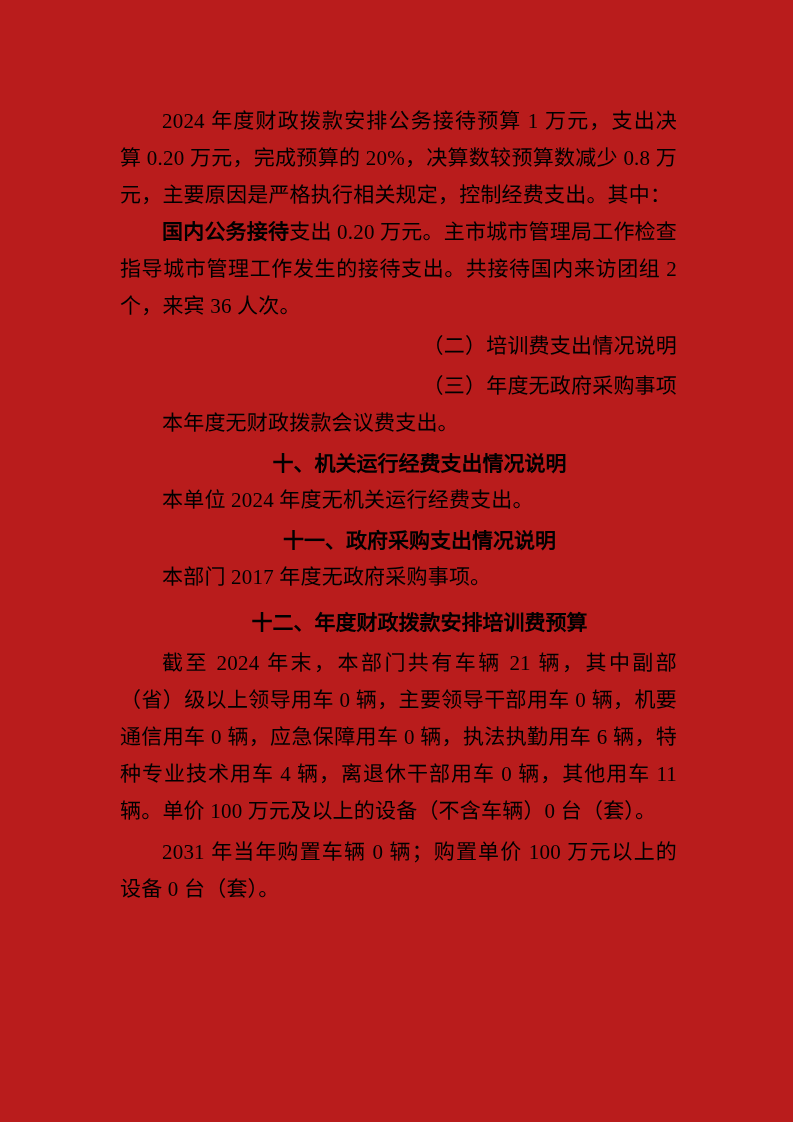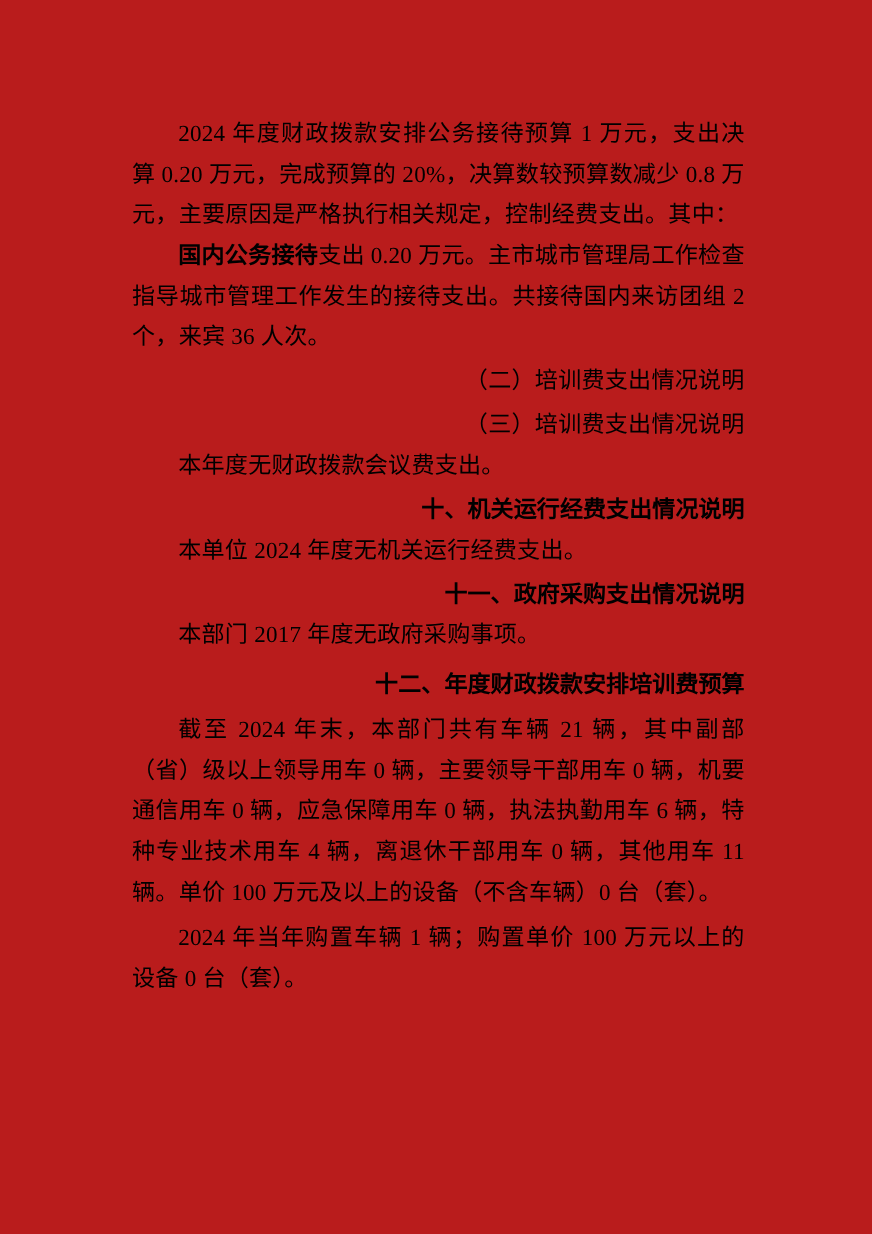--- a/index.html
+++ b/index.html
@@ -32,21 +32,21 @@
   .subheading {
     text-indent: 2em;
     text-align: right;
     letter-spacing: 0.2px;
     margin-top: 3px;
   }
   .heading {
     font-family: "Liberation Sans", "DejaVu Sans", sans-serif;
     font-weight: 700;
     text-indent: 2em;
-    text-align: right;
+    text-align: center;
     margin-top: 3px;
   }
   .mt-lg {
     margin-top: 8px;
   }
   .mt-sm {
     margin-top: 4px;
   }
   .bold-lead {
     font-weight: 700;
@@ -57,31 +57,31 @@
 
 <div class="page">
 
   <p class="block para">2024 年度财政拨款安排公务接待预算 1 万元，支出决算 0.20 万元，完成预算的 20%，决算数较预算数减少 0.8 万元，主要原因是严格执行相关规定，控制经费支出。其中：</p>
 
   <p class="block para"><span class="bold-lead">国内公务接待</span><span>支出 0.20 万元。主市城市管理局工作检查指导城市管理工作发生的接待支出。共接待国内来访团组 2 个，来宾 36 人次。</span></p>
 
   <p class="block subheading">（二）培训费支出情况说明</p>
 
 
-  <p class="block subheading">（三）培训费支出情况说明</p>
+  <p class="block subheading">（三）年度无政府采购事项</p>
 
   <p class="block para">本年度无财政拨款会议费支出。</p>
 
   <p class="block heading">十、机关运行经费支出情况说明</p>
 
   <p class="block para">本单位 2024 年度无机关运行经费支出。</p>
 
   <p class="block heading">十一、政府采购支出情况说明</p>
 
   <p class="block para">本部门 2017 年度无政府采购事项。</p>
 
   <p class="block heading mt-lg">十二、年度财政拨款安排培训费预算</p>
 
   <p class="block para mt-sm">截至 2024 年末，本部门共有车辆 21 辆，其中副部（省）级以上领导用车 0 辆，主要领导干部用车 0 辆，机要通信用车 0 辆，应急保障用车 0 辆，执法执勤用车 6 辆，特种专业技术用车 4 辆，离退休干部用车 0 辆，其他用车 11 辆。单价 100 万元及以上的设备（不含车辆）0 台（套）。</p>
 
-  <p class="block para mt-sm">2024 年当年购置车辆 1 辆；购置单价 100 万元以上的设备 0 台（套）。</p>
+  <p class="block para mt-sm">2031 年当年购置车辆 0 辆；购置单价 100 万元以上的设备 0 台（套）。</p>
 
 </div>
 
 </body></html>

